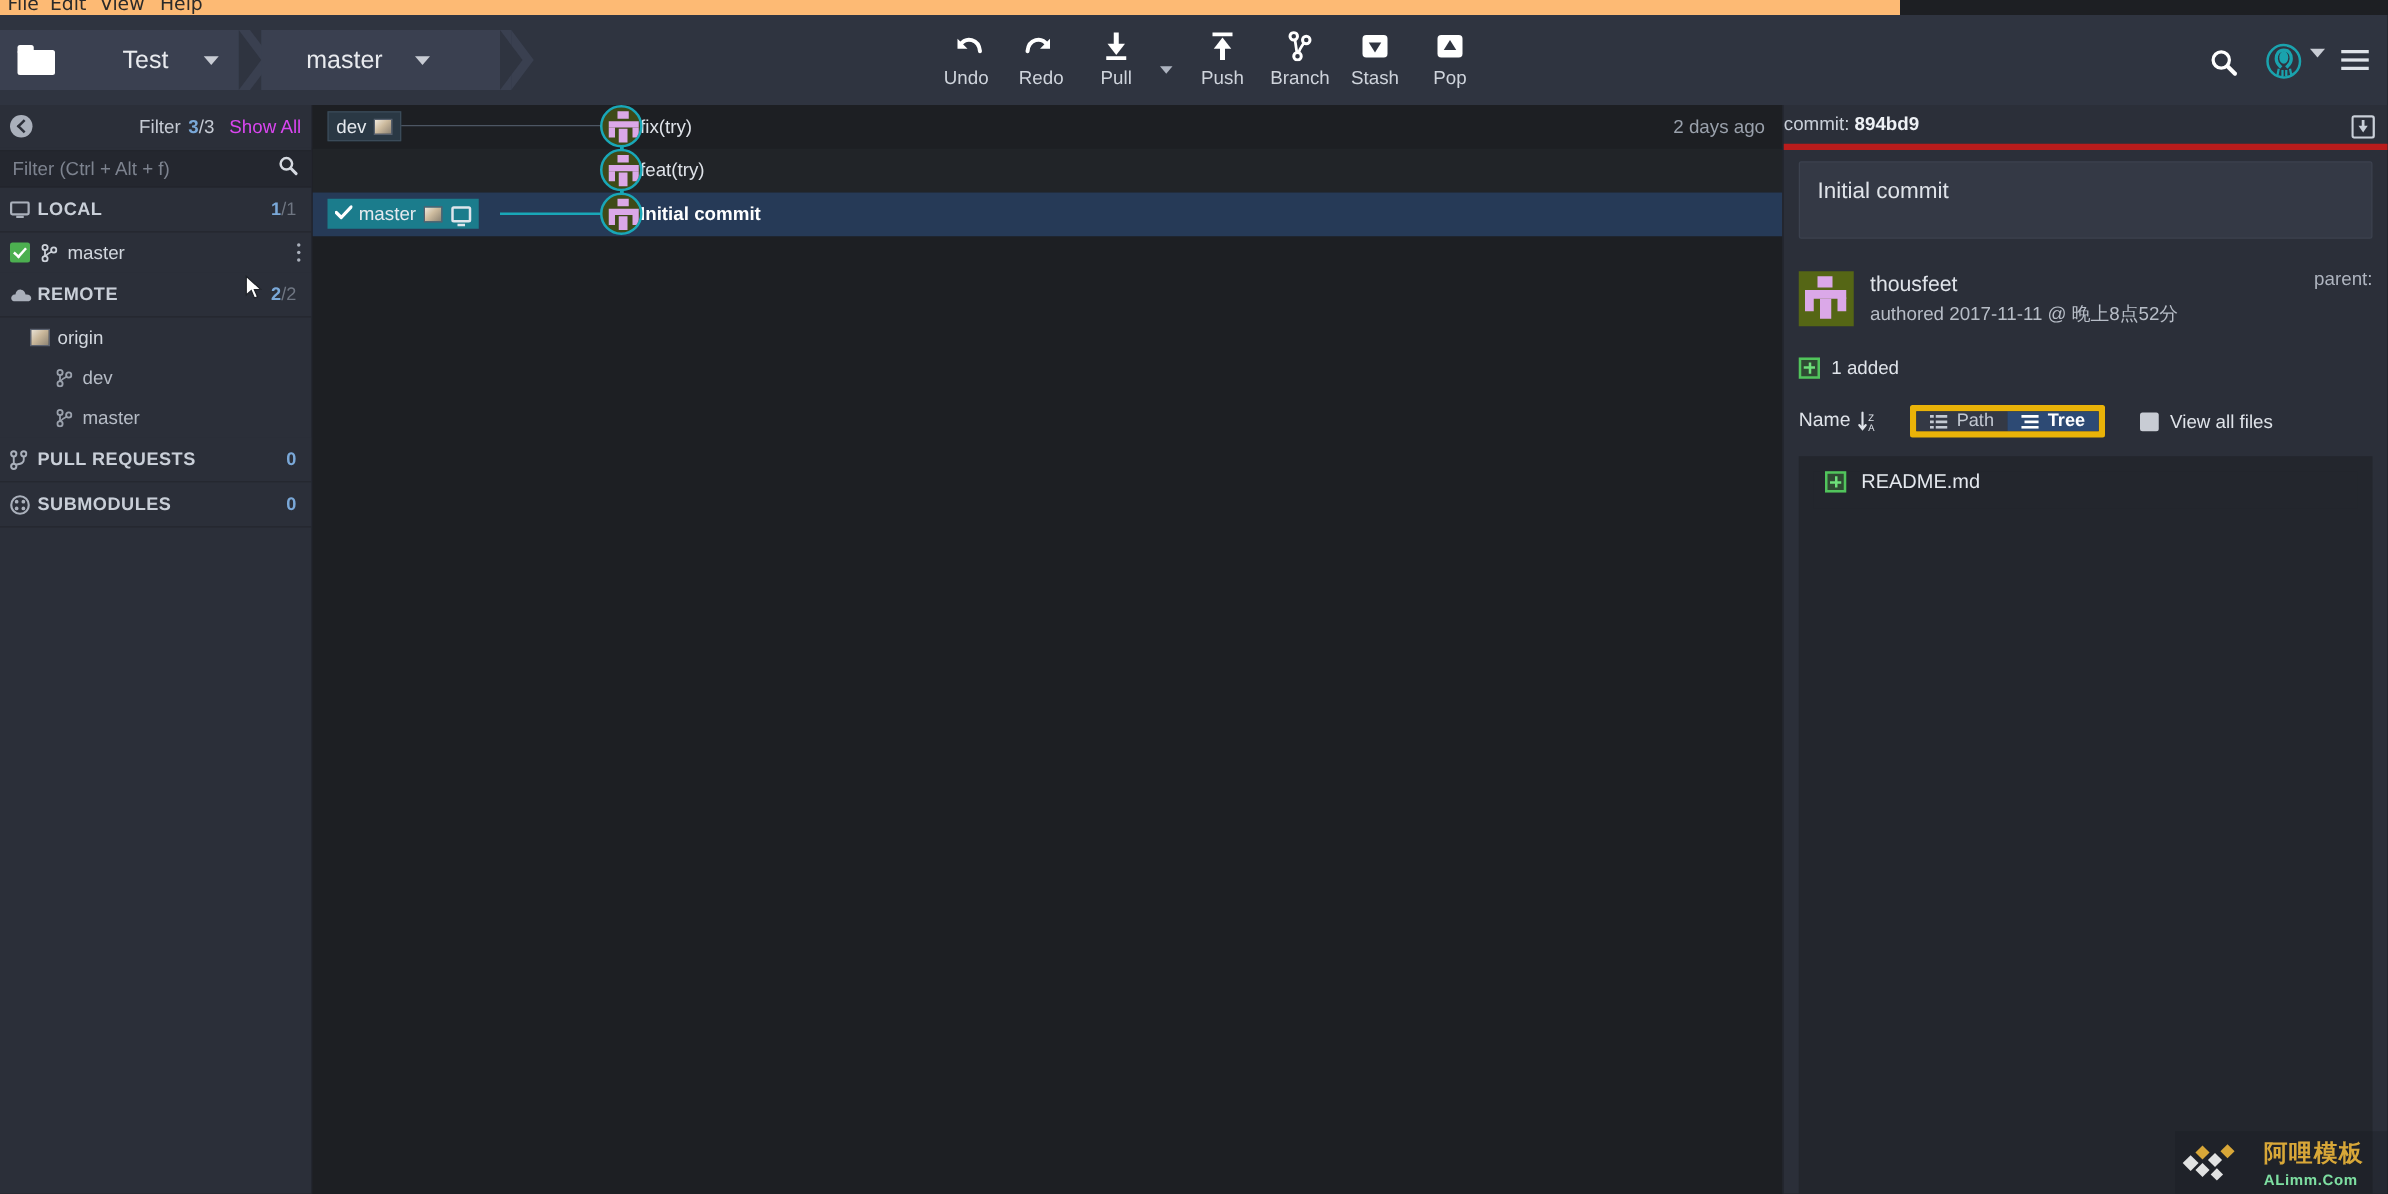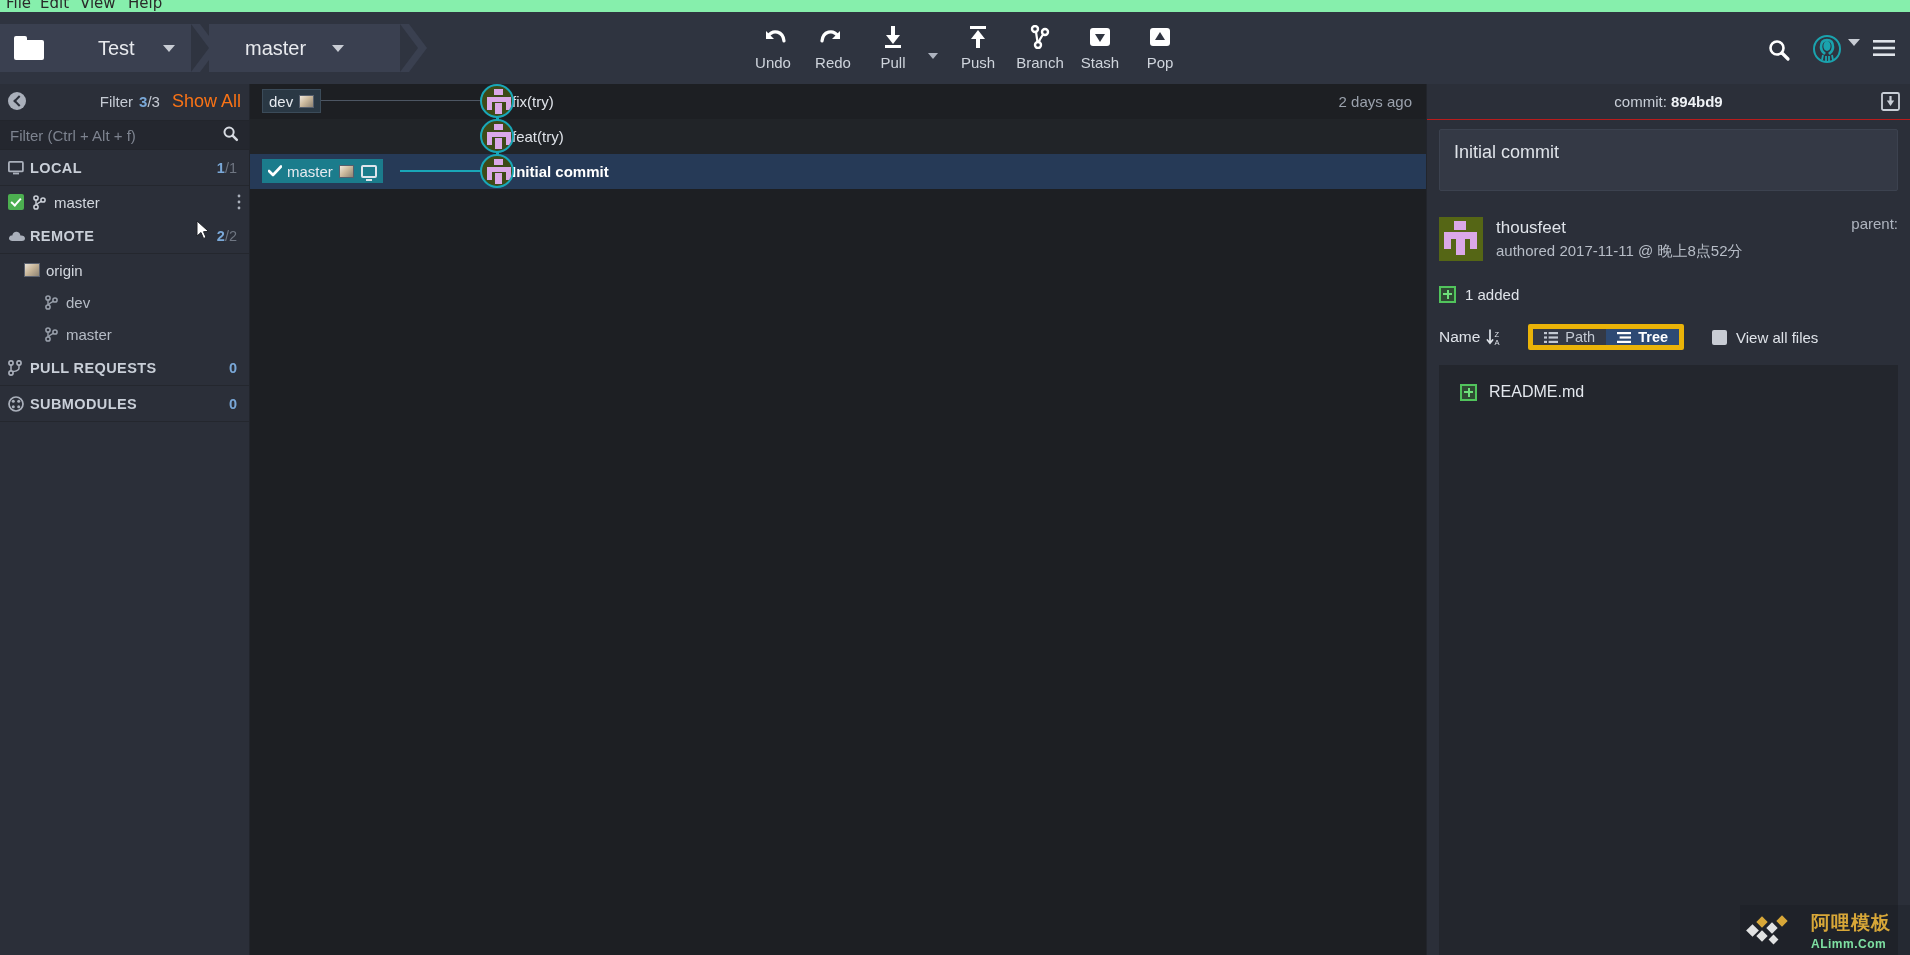--- a/index.html
+++ b/index.html
@@ -6,22 +6,22 @@
   html, body {
     width: 1910px; height: 955px;
     background: #1d1f23;
     font-family: "Liberation Sans", sans-serif;
     overflow: hidden;
     -webkit-font-smoothing: antialiased;
   }
 
   
   .menubar {
-    position: absolute; top: 0; left: 0; width: 1910px; height: 12px;
-    background: #86efac;
+    position: absolute; top: 0; left: 0; width: 1520px; height: 12px;
+    background: #fdba74;
     overflow: hidden;
   }
   .menubar .mi {
     position: absolute; top: -6px;
     font-size: 15px; color: #2a2a2a;
     font-family: "DejaVu Sans", sans-serif;
     white-space: nowrap;
   }
 
   
@@ -103,21 +103,21 @@
     background: #aab0bb; position: relative; flex: 0 0 auto;
   }
   .collapse-circle::after {
     content: ""; position: absolute; left: 7px; top: 5px;
     width: 6px; height: 6px; border-left: 2px solid #2b2f39; border-bottom: 2px solid #2b2f39;
     transform: rotate(45deg);
   }
   .sb-viewing .spacer { flex: 1 1 auto; }
   .sb-viewing .txt { font-size: 15px; color: #c6cbd4; margin-left: 6px; }
   .sb-viewing .num-hl { color: #7aa8d8; font-weight: bold; }
-  .sb-viewing .showall { font-size: 18px; color: #f97316; margin-left: 12px; cursor: pointer; }
+  .sb-viewing .showall { font-size: 15px; color: #d946ef; margin-left: 12px; cursor: pointer; }
 
   .sb-filter {
     position: relative; margin: 2px 0 0 0; height: 30px;
     background: #24272f; display: flex; align-items: center;
     border-top: 1px solid #22252c; border-bottom: 1px solid #22252c;
   }
   .sb-filter input {
     flex: 1 1 auto; background: transparent; border: 0; outline: none;
     color: #cfd4dc; font-size: 15px; padding-left: 10px;
     font-family: "Liberation Sans", sans-serif;
@@ -222,22 +222,22 @@
   }
   .pill-line.dim { background: #4d5663; height: 1px; }
 
   
   .rpanel {
     position: absolute; top: 84px; left: 1426px; width: 484px; height: 871px;
     background: #2b2f39; border-left: 1px solid #22252c;
   }
   .rp-head {
     height: 36px; background: #2b2f39; position: relative;
-    display: flex; align-items: center; justify-content: center;
-    border-bottom: 1px solid #b91c1c;
+    display: flex; align-items: center; justify-content: flex-start;
+    border-bottom: 5px solid #b91c1c;
   }
   .rp-head .sha { font-size: 15px; color: #c9cfd8; }
   .rp-head .sha b { color: #eef1f5; font-weight: bold; }
   .rp-head .dl { position: absolute; right: 10px; top: 8px; cursor: pointer; }
 
   .rp-msgbox {
     margin: 9px 12px 0 12px; height: 62px; background: #343945;
     border: 1px solid #3c424f; border-radius: 2px;
     display: flex; align-items: flex-start; padding: 12px 14px;
   }
@@ -288,21 +288,21 @@
   .seg .on  { background: #2d4a74; color: #ffffff; font-weight: bold; }
   .seg .sg-icon { margin-right: 7px; display:flex; align-items:center;}
 
   .viewall { margin-left: 28px; display: flex; align-items: center; cursor: pointer; }
   .viewall .box {
     width: 15px; height: 15px; background: #c8ccd4; border-radius: 2px;
   }
   .viewall .t { font-size: 15px; color: #dfe3e9; margin-left: 9px; }
 
   .file-row {
-    margin: 10px 12px 0 12px; height: 30px; display: flex; align-items: center;
+    margin: 10px 12px 0 12px; height: 30px; display: flex; 
     background: #23262d; padding-left: 9px; cursor: default;
   }
   .file-row .t { font-size: 16px; color: #e4e8ee; margin-left: 12px; }
   .file-list-bg {
     position: absolute; left: 12px; right: 12px; top: 281px; bottom: 0; background: #23262d;
   }
 
   
   .watermark {
     position: absolute; right: 0; bottom: 0; width: 170px; height: 50px;

